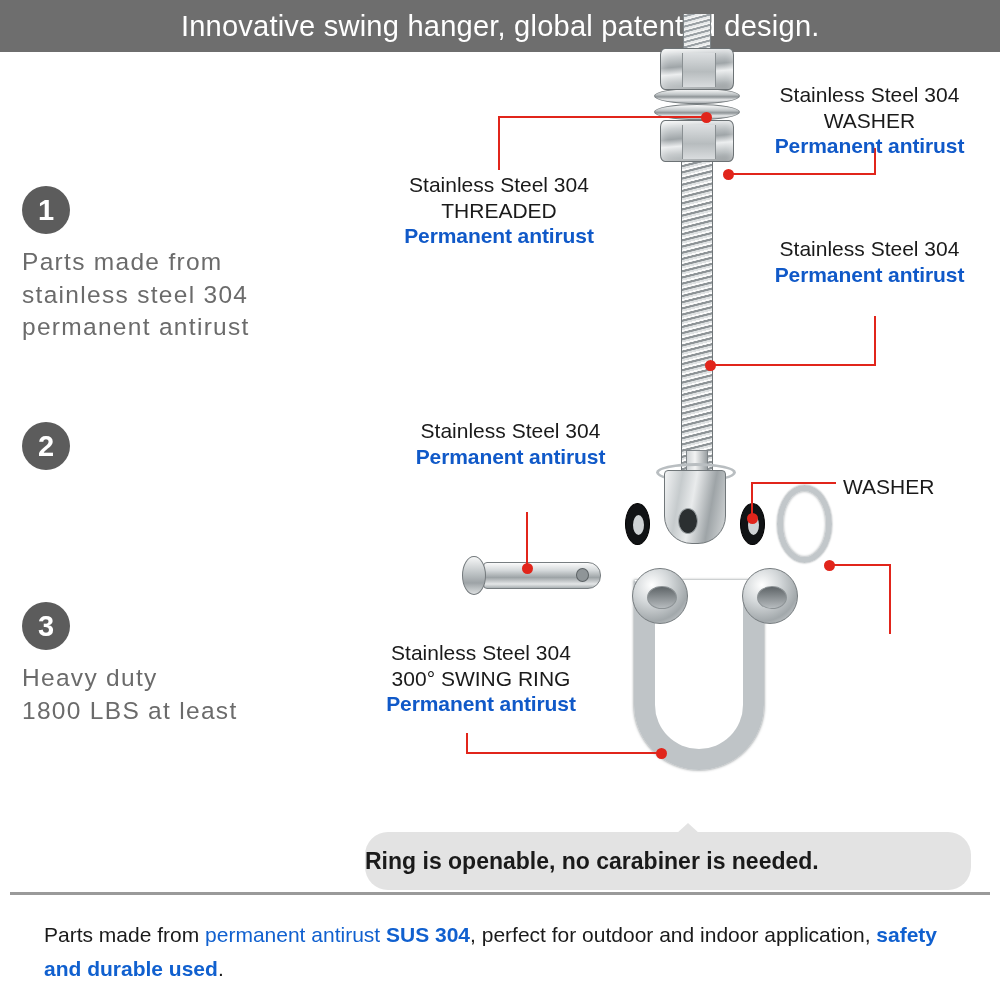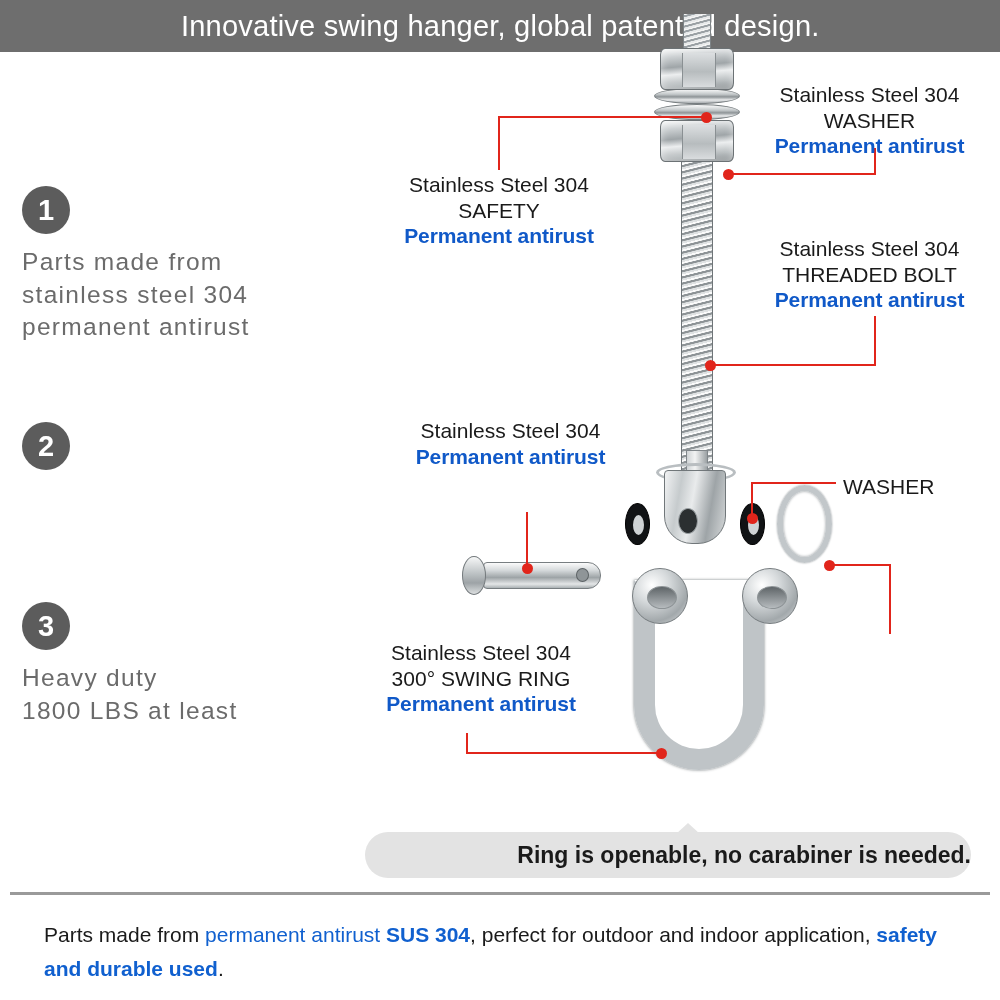--- a/index.html
+++ b/index.html
@@ -250,26 +250,26 @@
     width: 13px; height: 14px;
     border-radius: 50%;
     background: #8f9598;
     border: 1px solid #5d6366;
   }
 
   
   .pill {
     position: absolute;
     left: 365px; top: 832px;
-    width: 606px; height: 46px;
+    width: 606px; height: 58px;
     background: #e3e3e3;
     border-radius: 23px;
     display: flex;
     align-items: center;
-    justify-content: flex-end;
+    justify-content: flex-start;
   }
   .pill-notch {
     position: absolute;
     left: 676px; top: 823px;
     width: 0; height: 0;
     border-left: 12px solid transparent;
     border-right: 12px solid transparent;
     border-bottom: 11px solid #e3e3e3;
   }
   .pill-text {
@@ -389,33 +389,32 @@
   <div class="dot" style="left:656px; top:748px;"></div>
   <div class="lead lead-h" style="left:466px; top:752px; width:195px;"></div>
   <div class="lead lead-v" style="left:466px; top:733px; height:21px;"></div>
 
 </div>
 
 <div>
 
   <div class="label" style="left:370px; top:172px; width:258px;">
     <span class="l1">Stainless Steel 304</span>
-    <span class="l2">SAFETY</span>
+    <span class="l2">THREADED</span>
     <span class="l3">Permanent antirust</span>
   </div>
 
   <div class="label" style="left:742px; top:82px; width:255px;">
     <span class="l1">Stainless Steel 304</span>
     <span class="l2">WASHER</span>
     <span class="l3">Permanent antirust</span>
   </div>
 
   <div class="label" style="left:742px; top:236px; width:255px;">
     <span class="l1">Stainless Steel 304</span>
-    <span class="l2">THREADED BOLT</span>
     <span class="l3">Permanent antirust</span>
   </div>
 
   <div class="label" style="left:383px; top:418px; width:255px;">
     <span class="l1">Stainless Steel 304</span>
     <span class="l3">Permanent antirust</span>
   </div>
 
   <div class="label plain" style="left:843px; top:474px; width:150px; text-align:left;">
     <span class="l1">WASHER</span>

